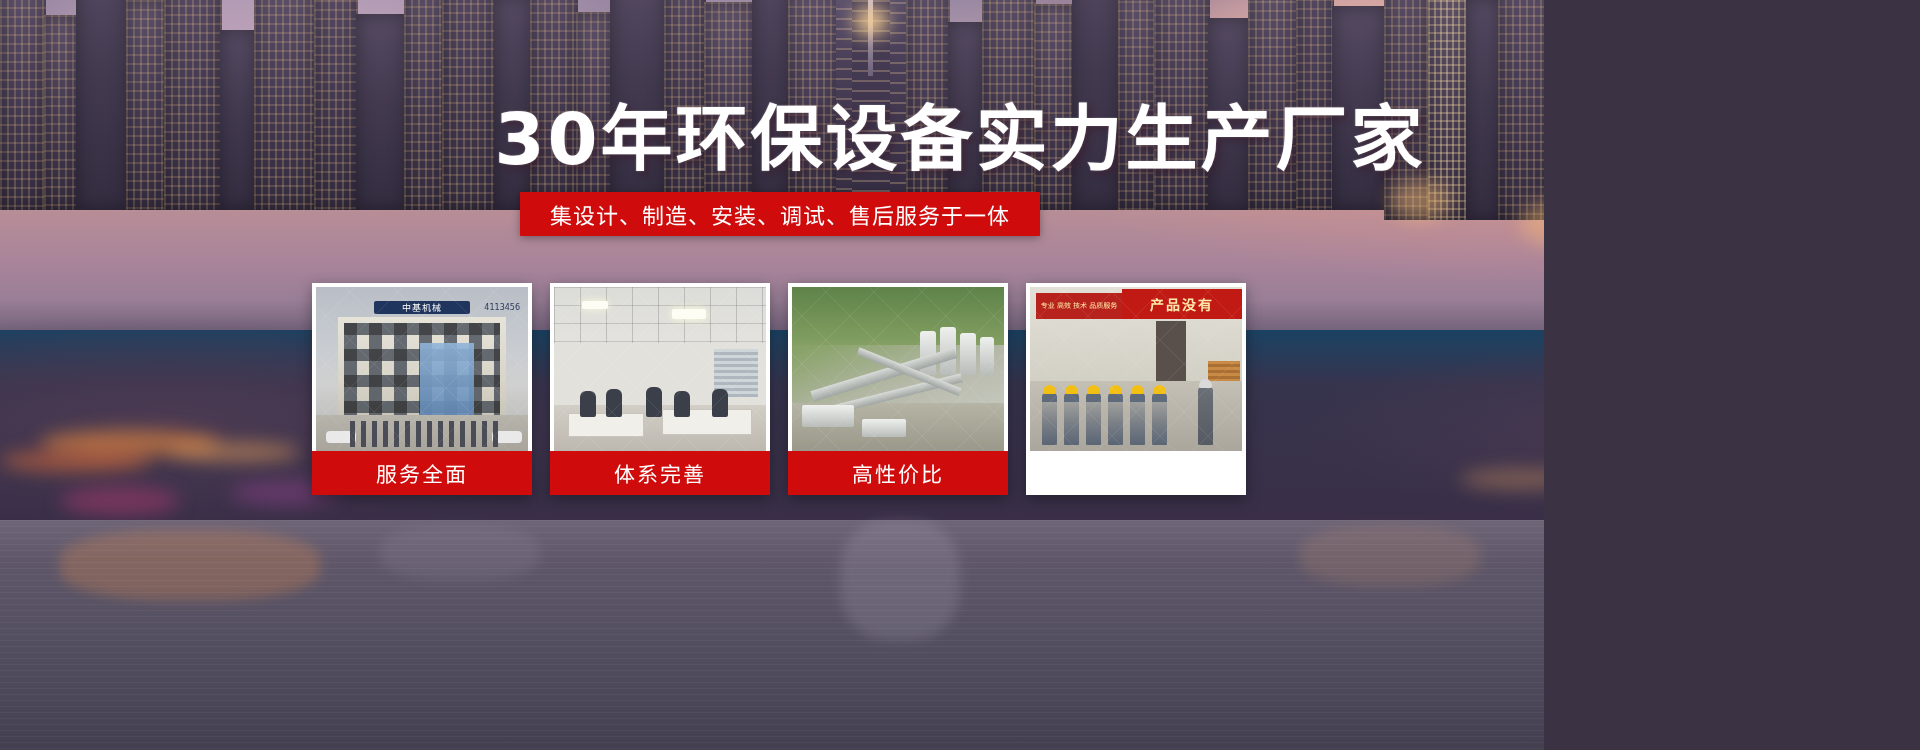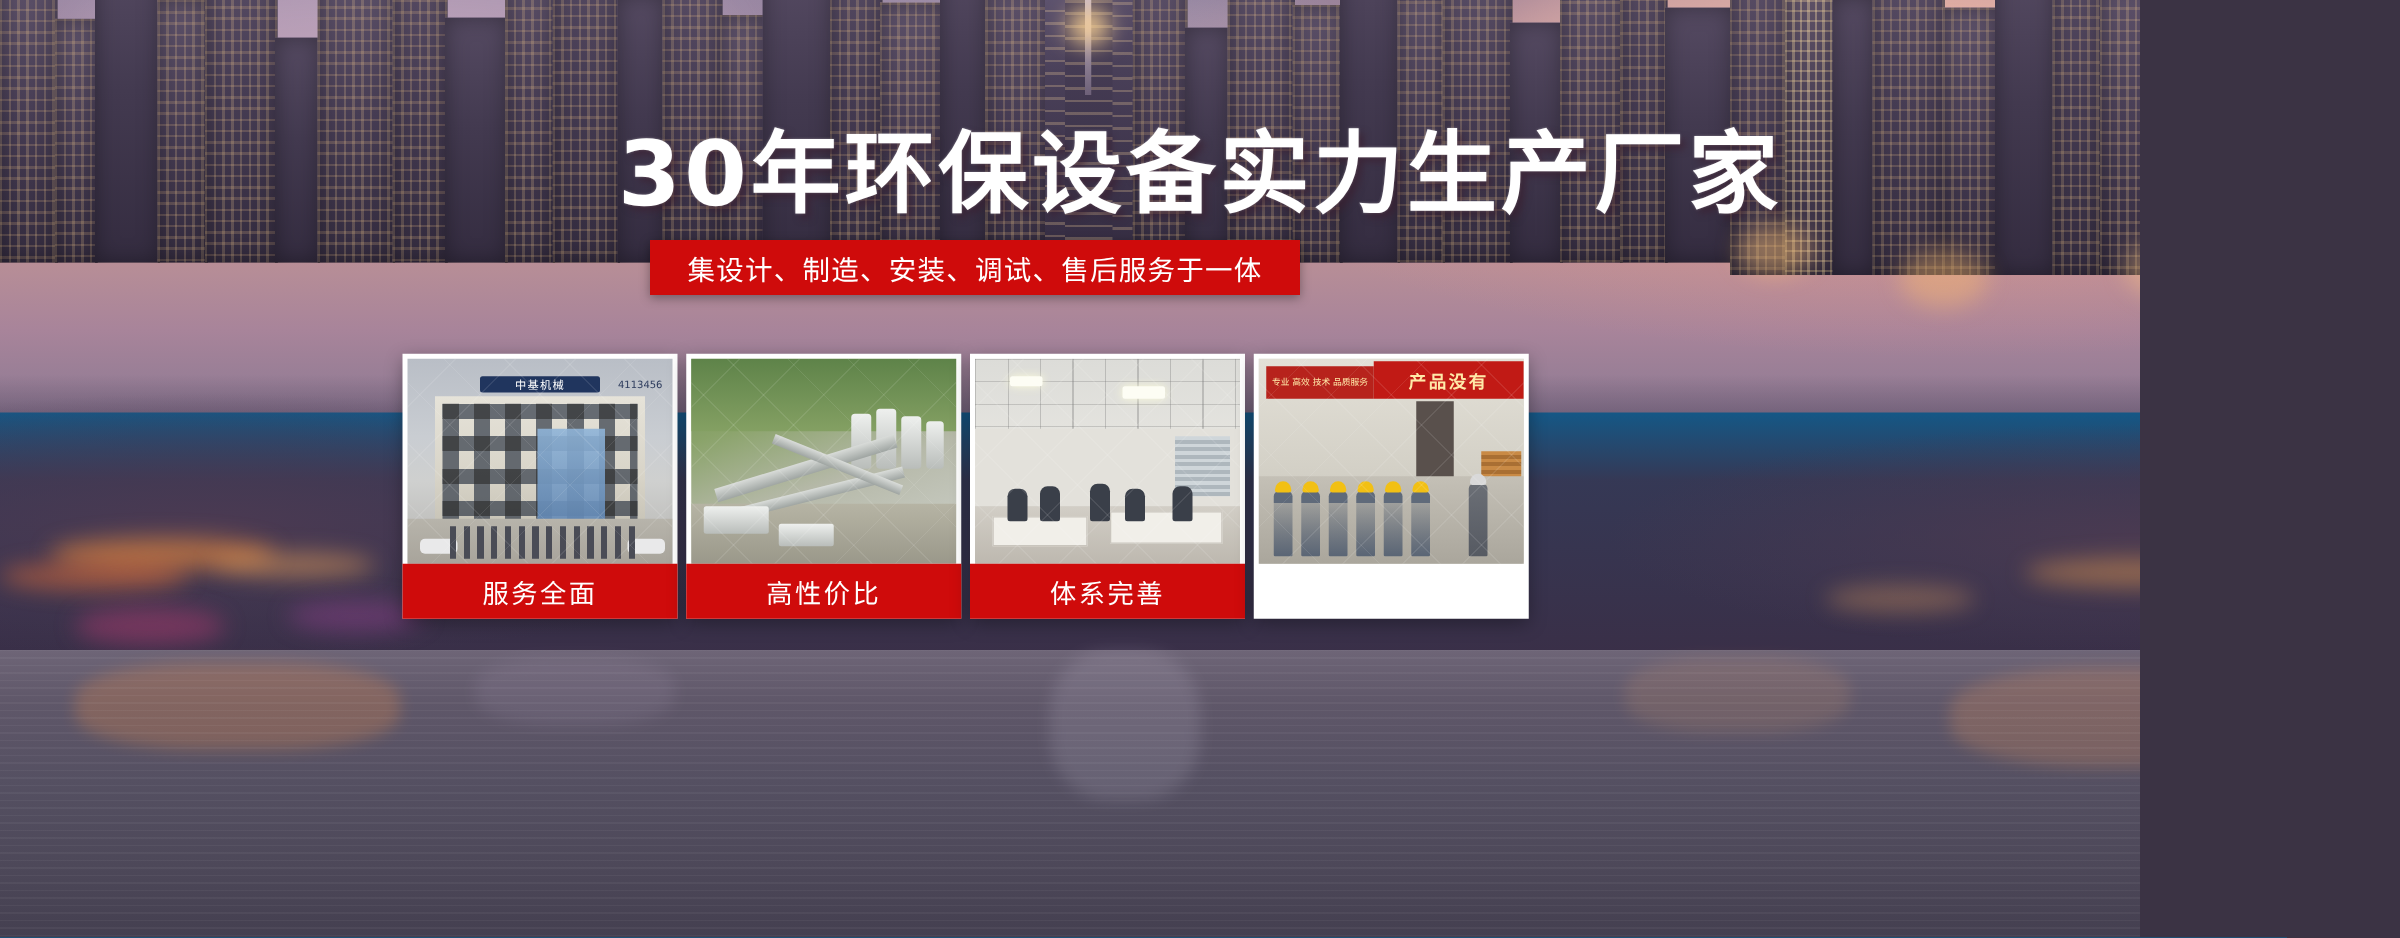--- a/index.html
+++ b/index.html
@@ -5,22 +5,22 @@
 <style>
   html,body{margin:0;padding:0;}
   body{
     width:1920px;height:750px;overflow:hidden;
     font-family:"DejaVu Sans","Liberation Sans",sans-serif;
     background:#3b3344;
   }
 
   
   .banner{
-    position:relative;width:1712px;height:750px;overflow:hidden;
-    background:#0369a1;
+    position:relative;width:1544px;height:750px;overflow:hidden;
+    background:#0c4a6e;
   }
 
   
   .sky{
     position:absolute;left:0;top:0;width:1920px;height:330px;
     background:
       radial-gradient(ellipse 900px 300px at 1560px 70px, rgba(255,182,150,.85) 0%, rgba(232,150,140,.35) 40%, rgba(0,0,0,0) 72%),
       radial-gradient(ellipse 760px 250px at 300px 40px, rgba(200,165,190,.55) 0%, rgba(0,0,0,0) 70%),
       linear-gradient(180deg,#8d7f9b 0%,#9b8499 22%,#ad8a97 45%,#b98f96 62%,#a8849a 80%,#8d7a93 100%);
   }
@@ -91,22 +91,22 @@
   .subbar{
     position:absolute;left:520px;top:192px;width:520px;height:44px;
     background:#cf0b0b;
     display:flex;align-items:center;justify-content:center;
     color:#fff;font-size:22px;letter-spacing:1px;font-weight:500;
     box-shadow:0 2px 8px rgba(0,0,0,.35);
   }
 
   
   .cards{
-    position:absolute;left:322px;top:283px;width:1252px;height:212px;
-    display:flex;gap:7px;
+    position:absolute;left:312px;top:283px;width:1252px;height:212px;
+    display:flex;gap:18px;
   }
   .card{
     position:relative;width:220px;height:212px;
     background:#ffffff;padding:4px 4px 0 4px;box-sizing:border-box;
     box-shadow:0 4px 14px rgba(0,0,0,.35);
   }
   .card-photo{
     position:relative;width:212px;height:164px;overflow:hidden;background:#2d2d33;
   }
   .card-label{
@@ -299,40 +299,20 @@
         <div class="c1-car" style="left:176px;"></div>
         <div class="c1-row"></div>
         <div class="wm"></div>
       </div>
       <div class="card-label">
         <span>服务全面</span>
       </div>
     </div>
 
     <div class="card">
-      <div class="card-photo c2">
-        <div class="grass"></div>
-        <div class="yard"></div>
-        <div class="tank" style="left:128px;top:44px;width:16px;height:44px;"></div>
-        <div class="tank" style="left:148px;top:40px;width:16px;height:48px;"></div>
-        <div class="tank" style="left:168px;top:46px;width:16px;height:42px;"></div>
-        <div class="tank" style="left:188px;top:50px;width:14px;height:38px;"></div>
-        <div class="belt" style="left:20px;top:104px;width:150px;height:11px;transform:rotate(-17deg);"></div>
-        <div class="belt" style="left:34px;top:120px;width:140px;height:9px;transform:rotate(-14deg);"></div>
-        <div class="belt" style="left:66px;top:60px;width:110px;height:8px;transform:rotate(22deg);"></div>
-        <div class="tank" style="left:10px;top:118px;width:52px;height:22px;border-radius:2px;"></div>
-        <div class="tank" style="left:70px;top:132px;width:44px;height:18px;border-radius:2px;"></div>
-        <div class="wm"></div>
-      </div>
-      <div class="card-label">
-        <span>高性价比</span>
-      </div>
-    </div>
-
-    <div class="card">
       <div class="card-photo c3">
         <div class="ceil"></div>
         <div class="panel" style="left:118px;top:22px;width:34px;height:10px;"></div>
         <div class="panel" style="left:28px;top:14px;width:26px;height:8px;"></div>
         <div class="wall"></div>
         <div class="win"></div>
         <div class="floor"></div>
         <div class="desk" style="left:14px;top:126px;width:74px;height:22px;"></div>
         <div class="desk" style="left:108px;top:122px;width:88px;height:24px;"></div>
         <div class="person" style="left:26px;top:104px;width:16px;height:26px;"></div>
@@ -341,20 +321,40 @@
         <div class="person" style="left:120px;top:104px;width:16px;height:26px;"></div>
         <div class="person" style="left:158px;top:102px;width:16px;height:28px;"></div>
         <div class="wm"></div>
       </div>
       <div class="card-label">
         <span>体系完善</span>
       </div>
     </div>
 
     <div class="card">
+      <div class="card-photo c2">
+        <div class="grass"></div>
+        <div class="yard"></div>
+        <div class="tank" style="left:128px;top:44px;width:16px;height:44px;"></div>
+        <div class="tank" style="left:148px;top:40px;width:16px;height:48px;"></div>
+        <div class="tank" style="left:168px;top:46px;width:16px;height:42px;"></div>
+        <div class="tank" style="left:188px;top:50px;width:14px;height:38px;"></div>
+        <div class="belt" style="left:20px;top:104px;width:150px;height:11px;transform:rotate(-17deg);"></div>
+        <div class="belt" style="left:34px;top:120px;width:140px;height:9px;transform:rotate(-14deg);"></div>
+        <div class="belt" style="left:66px;top:60px;width:110px;height:8px;transform:rotate(22deg);"></div>
+        <div class="tank" style="left:10px;top:118px;width:52px;height:22px;border-radius:2px;"></div>
+        <div class="tank" style="left:70px;top:132px;width:44px;height:18px;border-radius:2px;"></div>
+        <div class="wm"></div>
+      </div>
+      <div class="card-label">
+        <span>高性价比</span>
+      </div>
+    </div>
+
+    <div class="card">
       <div class="card-photo c4">
         <div class="wallw"></div>
         <div class="redsign">产品没有</div>
         <div class="banner2">专业 高效
 技术 品质服务</div>
         <div class="door"></div>
         <div class="lumber"></div>
         <div class="floorw"></div>
         <div class="worker" style="left:12px;">
             <span class="helmet"></span>

